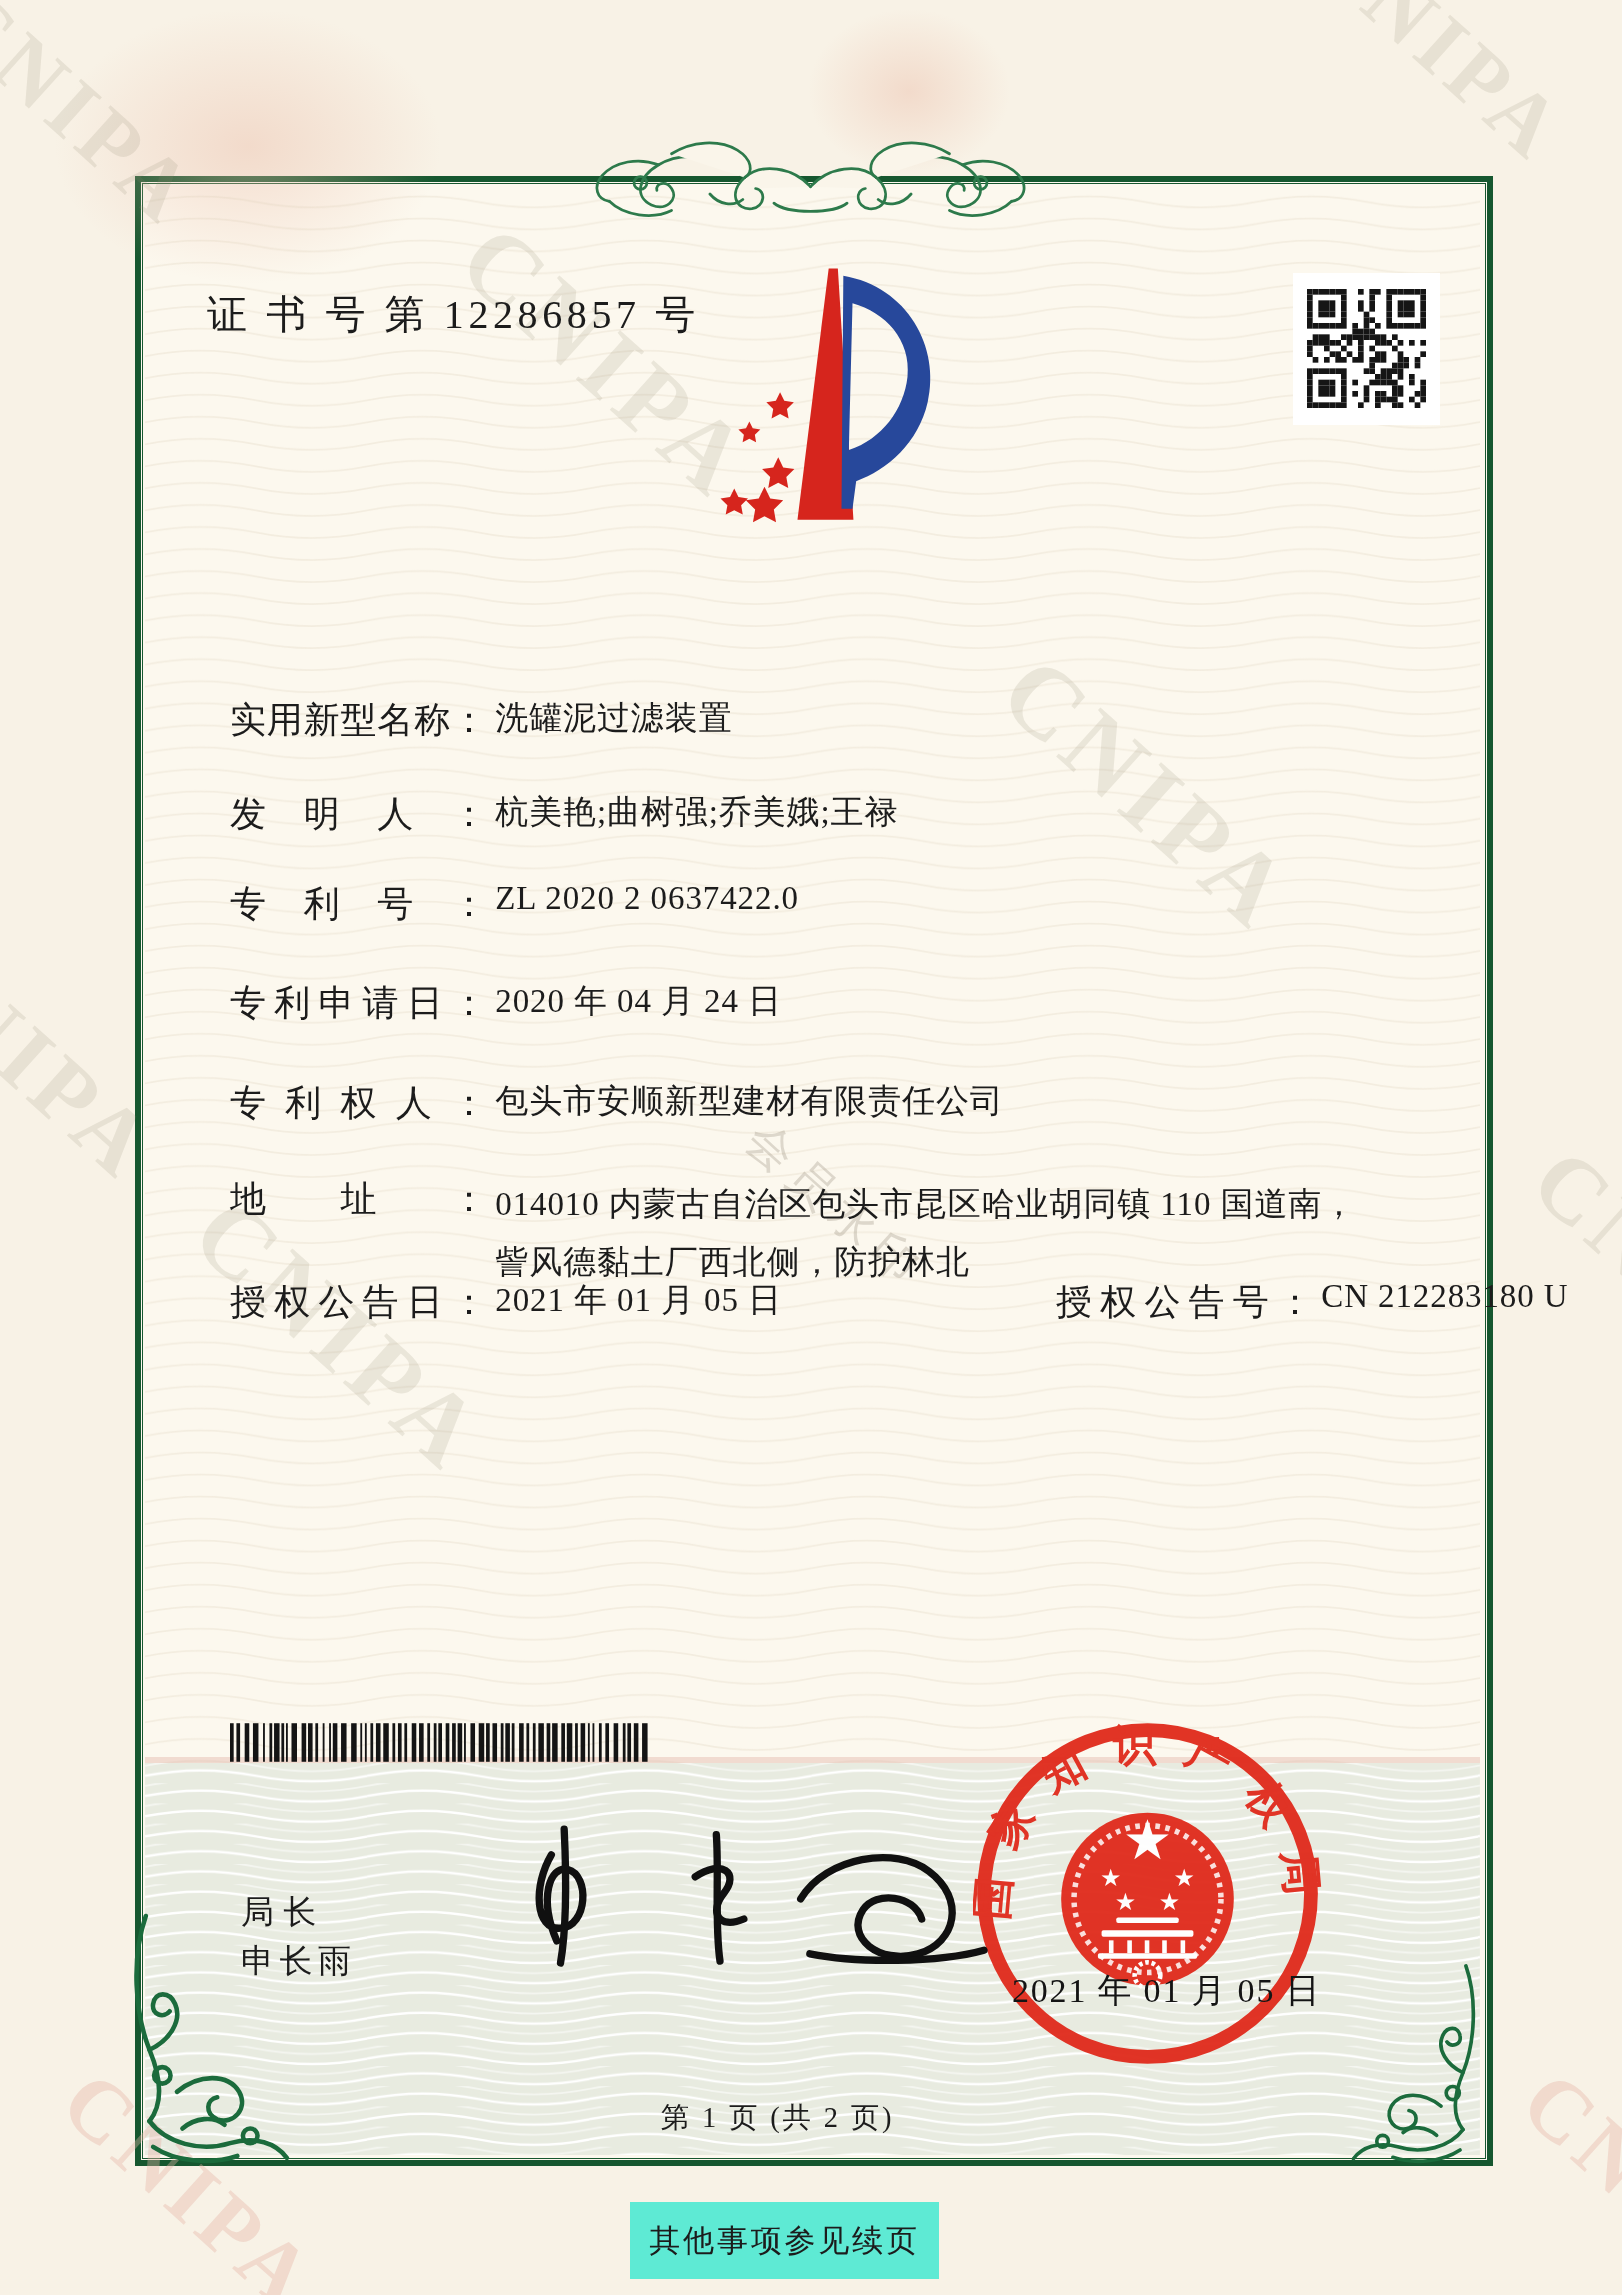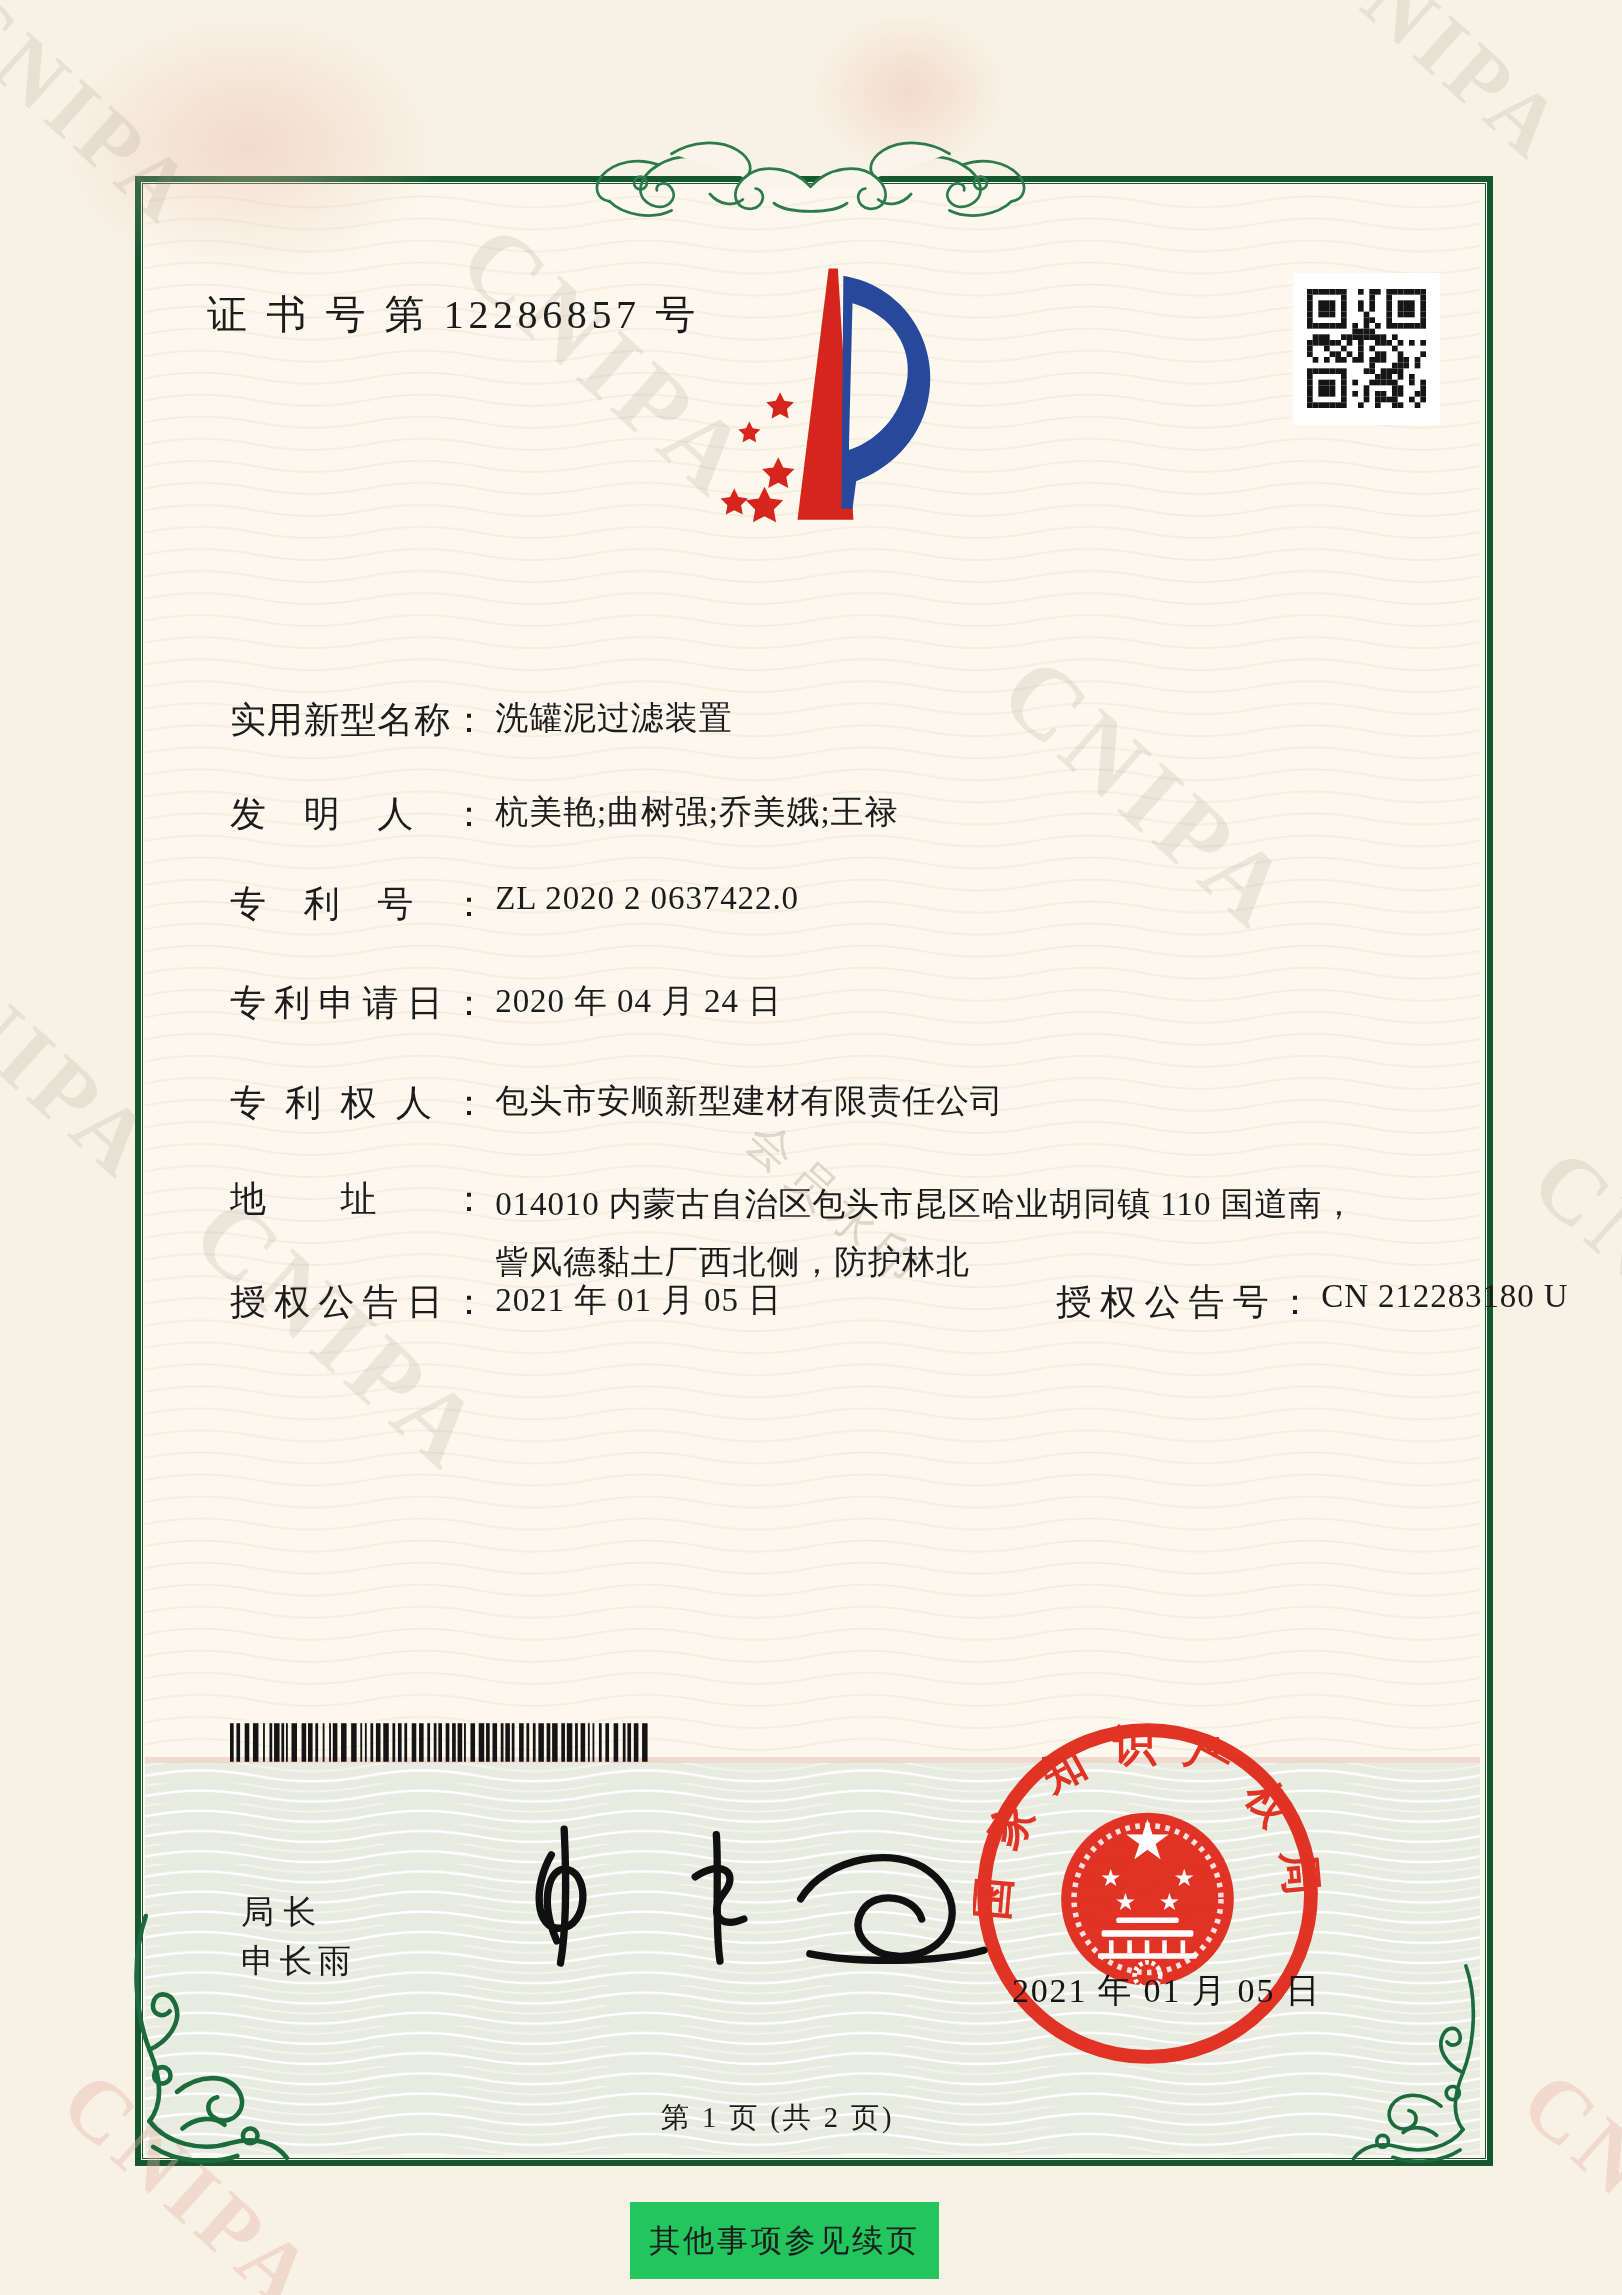--- a/index.html
+++ b/index.html
@@ -42,21 +42,21 @@
   
   .barcode{position:absolute;left:230px;top:1723px;z-index:6;}
   .signerline{position:absolute;left:241px;z-index:6;font-size:33px;letter-spacing:9.2px;
               font-family:"Liberation Sans","DejaVu Sans",sans-serif;}
   .signature{position:absolute;left:507px;top:1820px;z-index:6;}
   .seal{position:absolute;left:973px;top:1719px;width:349px;height:349px;z-index:5;opacity:.95;}
   .sealdate{position:absolute;left:1012px;top:1968px;z-index:7;font-size:34px;letter-spacing:1.8px;
             color:#141414;white-space:nowrap;}
   .pageline{position:absolute;left:110px;top:2099px;width:1335px;z-index:6;text-align:center;
             font-size:28.5px;letter-spacing:2.8px;}
-  .notebox{position:absolute;left:630px;top:2202px;width:309px;height:77px;background:#22c55e;z-index:3;
+  .notebox{position:absolute;left:630px;top:2202px;width:309px;height:77px;background:#5eead4;z-index:3;
            display:flex;align-items:center;justify-content:center;font-size:31px;letter-spacing:2.8px;}
   
   .topornament{position:absolute;left:581px;top:130px;z-index:4;}
   .flourish{position:absolute;z-index:4;}
 </style>
 </head>
 <body>
 
 <div class="page">
 

